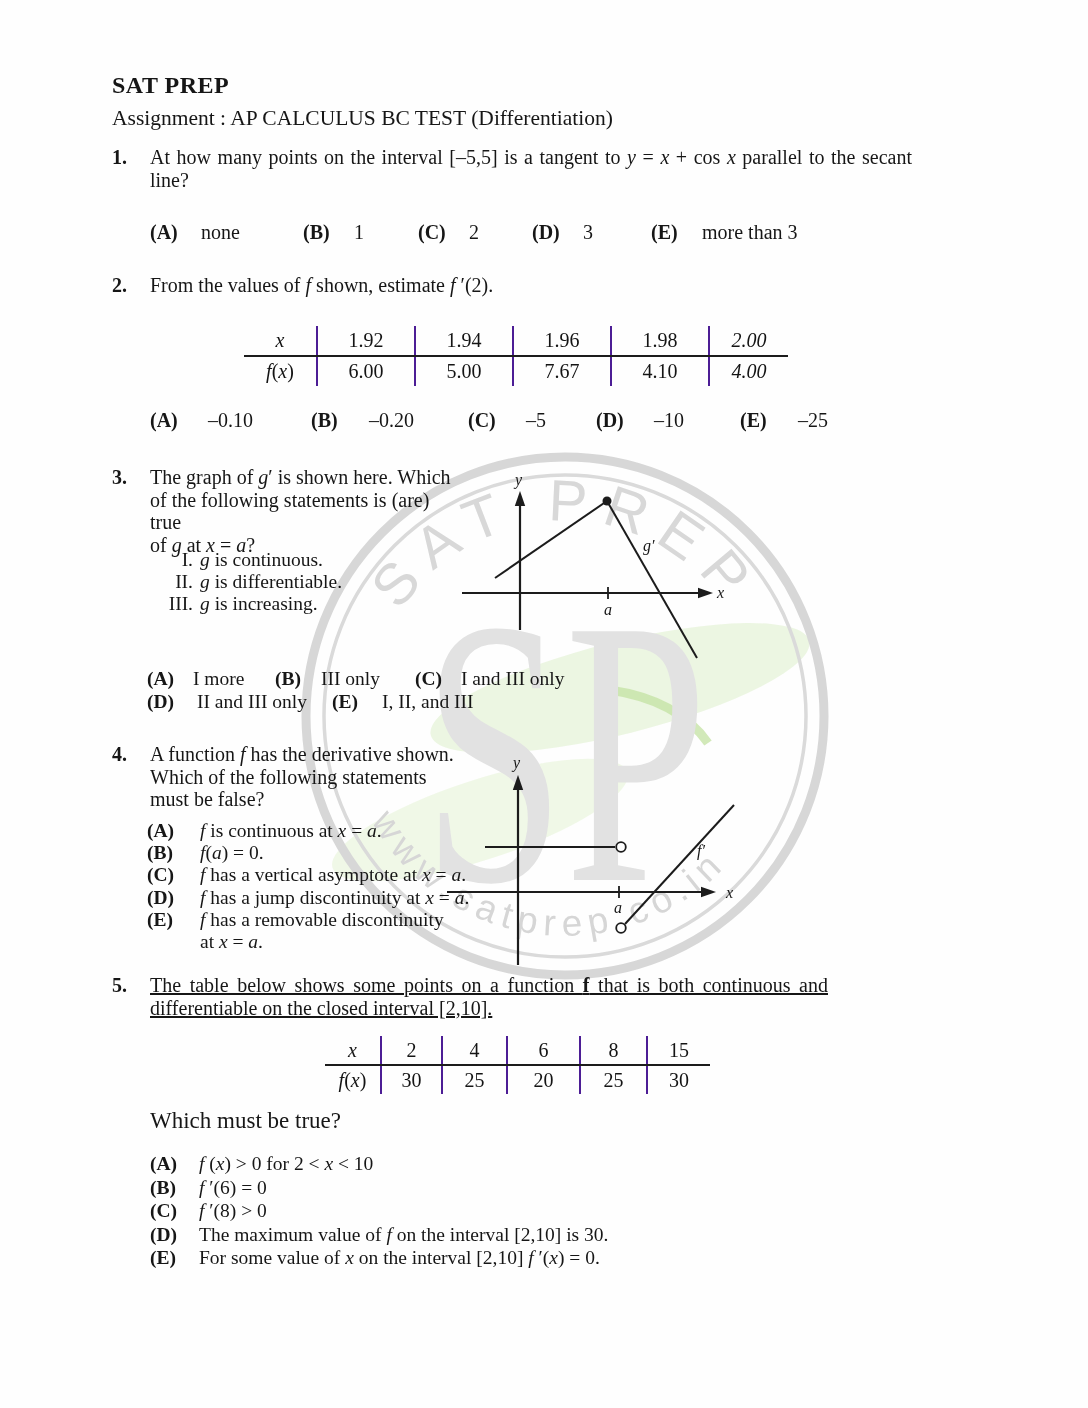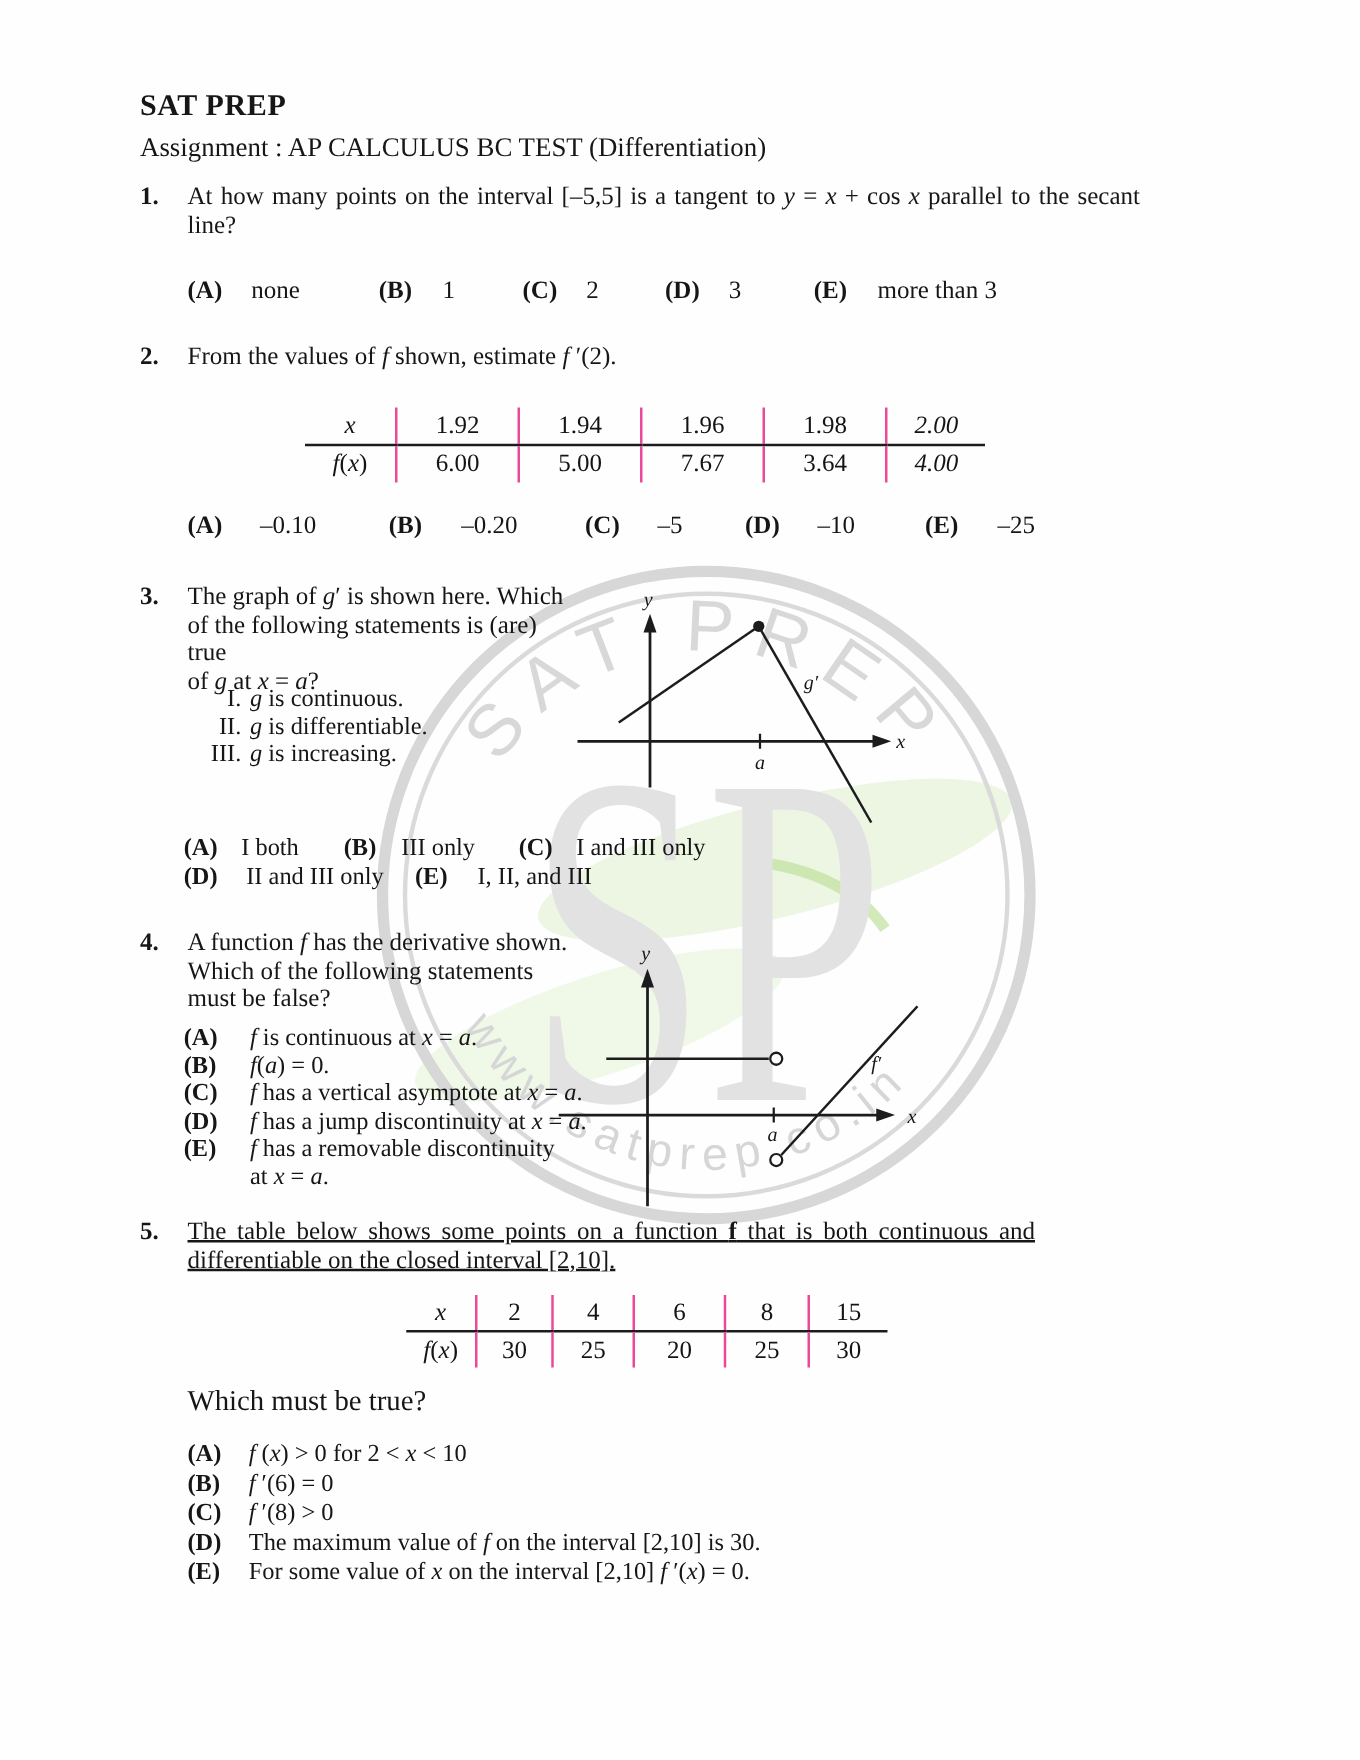--- a/index.html
+++ b/index.html
@@ -41,21 +41,21 @@
   .vch{font-size:19.5px;}
   .vch .ch{display:flex;}
   .q4c{left:147px;top:820px;line-height:22.2px;--lw:53px;}
   .q5c{left:150px;top:1152px;line-height:23.6px;--lw:49px;}
   
   .stmts{left:160px;top:549px;font-size:19.5px;line-height:21.8px;}
   .stmts .ch{display:flex;}
   .stmts .cl{font-weight:normal;width:33px;flex:0 0 33px;text-align:right;margin-right:7px;}
   
   .wtable{border-collapse:collapse;font-size:20px;color:#141414;}
-  .wtable td{border-left:2px solid #ec4899;text-align:center;padding:0;vertical-align:middle;}
+  .wtable td{border-left:2px solid #4c1d95;text-align:center;padding:0;vertical-align:middle;}
   .wtable td:first-child{border-left:none;}
   .wtable tr:first-child td{border-bottom:2.4px solid #1c1c1c;}
   .q2t{left:244px;top:326px;}
   .q2t td{width:96px;height:29px;}
   .q2t td:first-child{width:72px;}
   .q2t td:last-child{width:78px;font-style:italic;}
   .q5t{left:325px;top:1036px;}
   .q5t td{height:28px;}
   .q5prompt{left:150px;top:1108px;font-size:23px;}
   
@@ -134,21 +134,21 @@
             <td>1.94</td>
             <td>1.96</td>
             <td>1.98</td>
             <td>2.00</td>
           </tr>
           <tr>
             <td><i>f</i>(<i>x</i>)</td>
             <td>6.00</td>
             <td>5.00</td>
             <td>7.67</td>
-            <td>3.64</td>
+            <td>4.10</td>
             <td>4.00</td>
           </tr>
         </tbody>
     </table>
     <div class="abs chrow q2c">
         <span class="ch">
           <b class="cl">(A)</b>
           <span class="ct">–0.10</span>
         </span>
         <span class="ch">
@@ -199,21 +199,21 @@
       <line x1="153" y1="116" x2="153" y2="128" stroke="#1c1c1c" stroke-width="1.8"></line>
       <text class="gi" x="60" y="14">y</text>
       <text class="gi" x="262" y="127">x</text>
       <text class="gi" x="188" y="80">g′</text>
       <text class="gi" x="149" y="144">a</text>
     </svg>
 
     <div class="abs chrow q3c1">
         <span class="ch">
           <b class="cl">(A)</b>
-          <span class="ct">I both</span>
+          <span class="ct">I more</span>
         </span>
         <span class="ch">
           <b class="cl">(B)</b>
           <span class="ct">III only</span>
         </span>
         <span class="ch">
           <b class="cl">(C)</b>
           <span class="ct">I and III only</span>
         </span>
       </div>

